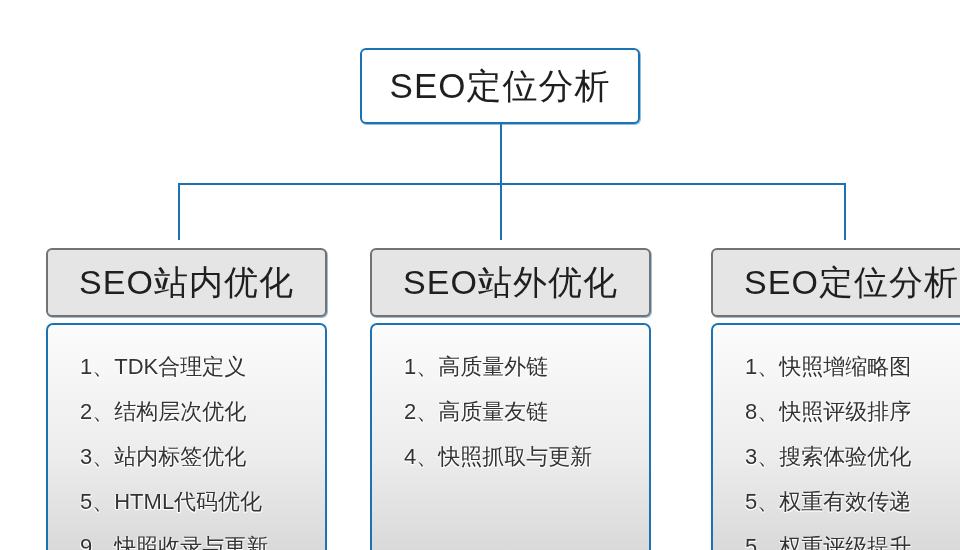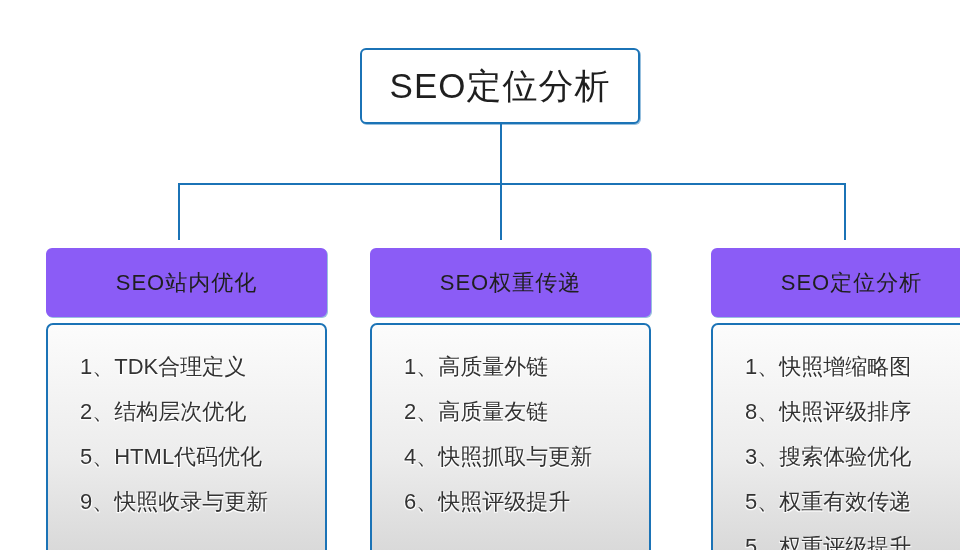--- a/index.html
+++ b/index.html
@@ -34,26 +34,26 @@
   }
   
   .col { position: absolute; width: 281px; top: 208px; }
   .col.c0 { left: 6px; }
   .col.c1 { left: 330px; }
   .col.c2 { left: 671px; }
   .col-header {
     position: absolute;
     left: 0; top: 0;
     width: 281px; height: 69px;
-    background: #8b5cf6;
-    border: 2px solid #8b5cf6;
+    background: #e5e5e5;
+    border: 2px solid #737373;
     border-radius: 6px;
     box-shadow: 1px 1px 0 rgba(27,115,182,0.45);
     display: flex; align-items: center; justify-content: center;
-    font-size: 22px;
+    font-size: 34px;
     color: #1f1f1f;
     letter-spacing: 1px;
   }
   .col-list {
     position: absolute;
     left: 0; top: 75px;
     width: 281px; height: 247px;
     background: linear-gradient(to bottom, #fcfcfc 0%, #ececec 55%, #d6d6d6 100%);
     border: 2px solid #1B73B6;
     border-bottom-width: 4px;
@@ -84,34 +84,34 @@
   <div class="line" style="left:468px; top:151px; width:2px; height:57px;"></div>
   <div class="line" style="left:812px; top:151px; width:2px; height:57px;"></div>
 
   <div class="col c0">
     <div class="col-header">
       <span>SEO站内优化</span>
     </div>
     <ul class="col-list">
       <li>1、TDK合理定义</li>
       <li>2、结构层次优化</li>
+      <li>3、站内标签优化</li>
       <li>5、HTML代码优化</li>
       <li>9、快照收录与更新</li>
     </ul>
   </div>
 
   <div class="col c1">
     <div class="col-header">
-      <span>SEO权重传递</span>
+      <span>SEO站外优化</span>
     </div>
     <ul class="col-list">
       <li>1、高质量外链</li>
       <li>2、高质量友链</li>
       <li>4、快照抓取与更新</li>
-      <li>6、快照评级提升</li>
     </ul>
   </div>
 
   <div class="col c2">
     <div class="col-header">
       <span>SEO定位分析</span>
     </div>
     <ul class="col-list">
       <li>1、快照增缩略图</li>
       <li>8、快照评级排序</li>

